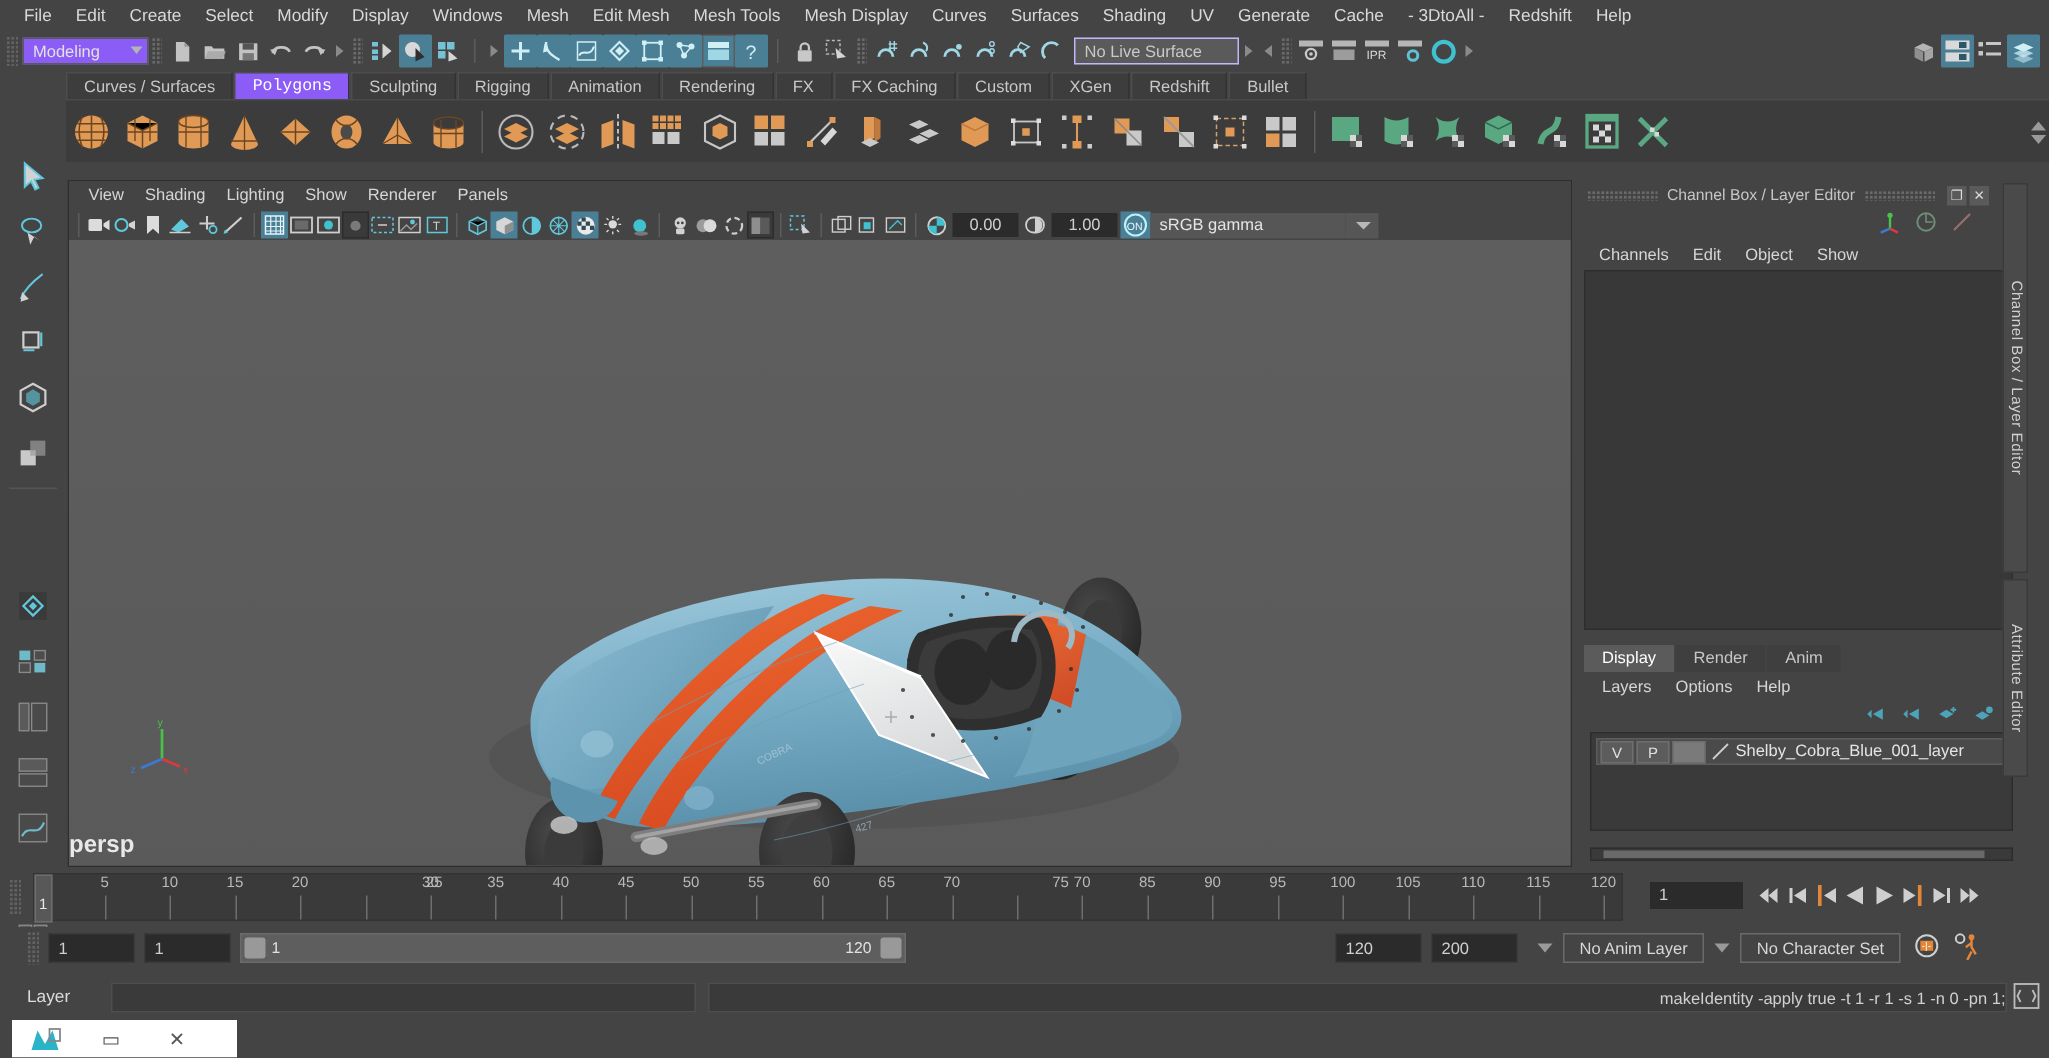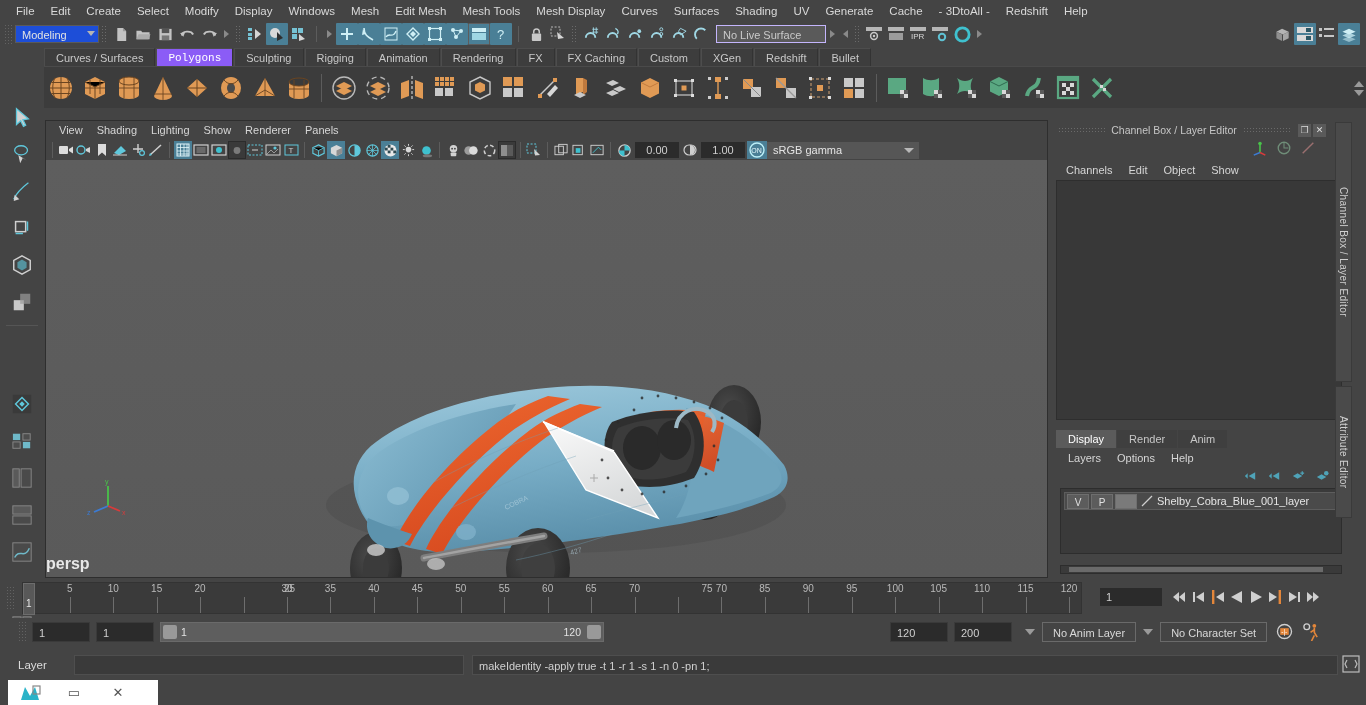--- a/index.html
+++ b/index.html
@@ -17,21 +17,21 @@
              padding-left:8px; border-bottom:0; }
   .menubar .mi { padding:0 8px; height:22px; line-height:22px; font-size:11.5px;
                  color:#d9d9d9; white-space:nowrap; cursor:default; }
 
   
   .statusline { height:24px; background:#444444; display:flex; align-items:center;
                 padding-left:4px; gap:0px; }
   .gripdots { width:8px; height:20px; margin-right:3px;
     background-image:radial-gradient(#6a6a6a 1px, transparent 1px);
     background-size:3px 3px; opacity:.8; }
-  .menu-sel { width:84px; height:18px; background:#1d4ed8; color:#e2e2e2;
+  .menu-sel { width:84px; height:18px; background:#8b5cf6; color:#e2e2e2;
               font-size:11px; line-height:18px; padding-left:6px; position:relative;
               border:1px solid #5a5a5a; }
   .menu-sel .arw { position:absolute; right:3px; top:5px; width:0;height:0;
                    border-left:4px solid transparent;border-right:4px solid transparent;
                    border-top:5px solid #b4b4b4;}
   .sep-v { width:1px; height:16px; background:#5c5c5c; margin:0 6px; }
   .sep-vd { width:7px; height:18px; margin:0 2px;
             background-image:radial-gradient(#6a6a6a 1px, transparent 1px);
             background-size:3px 3px; }
   .ibtn { width:22px; height:22px; display:inline-flex; align-items:center;
@@ -168,21 +168,21 @@
   .combofield{height:20px;background:#444;color:#d8d8d8;font-size:11px;line-height:20px;
               padding:0 10px;border:1px solid #6a6a6a;}
 
   
   .cmdline { position:absolute; left:0; top:650px; width:1366px; height:30px;
              background:#444444; display:flex; align-items:center; padding-left:18px;}
   .cmd-label { width:56px; font-size:11.5px; color:#dcdcdc;}
   .cmd-input { width:390px; height:20px; background:#3a3a3a; border:1px solid #4e4e4e;}
   .cmd-out { flex:1; height:20px; background:#3a3a3a; border:1px solid #4e4e4e;
              margin-left:8px; margin-right:28px; font-size:11px; color:#d0d0d0;
-             line-height:20px; padding-left:6px; }
+             line-height:20px; padding-left:6px;text-align:right; }
   .cmd-btn { position:absolute; right:4px; width:20px;height:20px;}
 
   
   .taskbar { position:absolute; left:0; top:680px; width:1366px; height:25px;
              background:#444444;}
   .tb-win { position:absolute; left:8px; top:0; width:150px; height:25px;
             background:#ffffff; display:flex; align-items:center;}
   .tb-w-ic { width:44px;height:25px;display:flex;align-items:center;justify-content:center;}
   .tb-w-b { width:44px;height:25px;display:flex;align-items:center;justify-content:center;
             color:#555; font-size:13px;}

